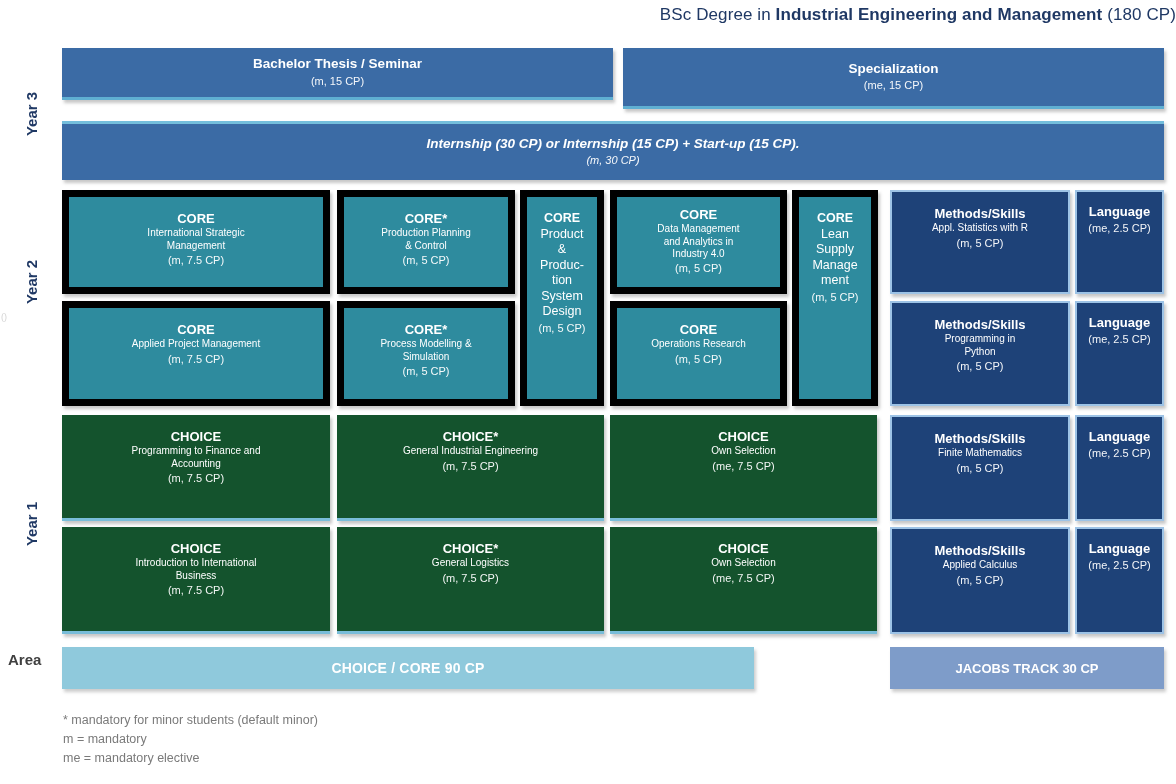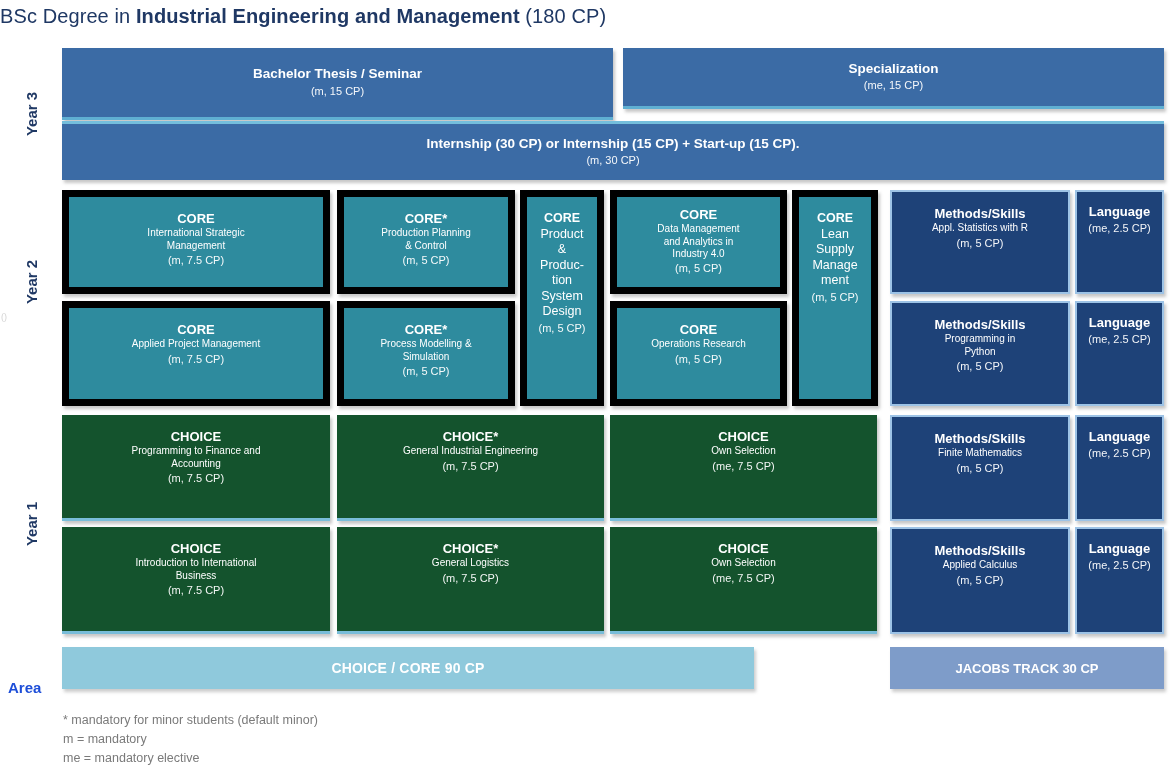--- a/index.html
+++ b/index.html
@@ -1,19 +1,19 @@
 <!DOCTYPE html>
 <html><head>
 <meta charset="utf-8">
 <style>
   html,body {margin:0; padding:0; background:#ffffff; font-family:"Liberation Sans", sans-serif;}
   .canvas {position:relative; width:1176px; height:784px; background:#ffffff; overflow:hidden;}
 
-  .main-title {position:absolute; top:5px; left:0; width:100%; text-align:left;
-               font-size:20px; color:#1F3864; letter-spacing:0.1px;}
+  .main-title {position:absolute; top:5px; left:0; width:100%; text-align:right;
+               font-size:17px; color:#1F3864; letter-spacing:0.1px;}
   .main-title .em {font-weight:bold;}
 
   .box {position:absolute; box-sizing:border-box; display:flex; flex-direction:column;
         justify-content:flex-start; align-items:center; text-align:center; color:#ffffff;
         padding:14px 5px 2px 5px; box-shadow:2px 3px 3px rgba(130,130,130,0.45);}
   .box .head  {font-weight:bold; font-size:13px; line-height:1.24; white-space:pre-line;}
   .box .title {font-size:10px; line-height:1.24; white-space:pre-line;}
   .box .cp    {font-size:11px; line-height:1.35; margin-top:1px; opacity:0.95;}
 
   .center {justify-content:center; padding-top:2px;}
@@ -29,50 +29,50 @@
 
   .narrow .head, .narrow .title {font-size:12.5px;}
 
   .bar {position:absolute; box-sizing:border-box; display:flex; align-items:center; justify-content:center;
         color:#ffffff; font-weight:bold; box-shadow:2px 3px 3px rgba(130,130,130,0.4);}
   .bar1 {background:#8FC9DC; font-size:14px; letter-spacing:0.2px;}
   .bar2 {background:#7E9CC9; font-size:13px;}
 
   .ylab {position:absolute; width:92px; height:20px; line-height:20px; text-align:center;
          transform:rotate(-90deg); font-weight:bold; font-size:15px; color:#1F3864;}
-  .area-lab {position:absolute; font-weight:bold; font-size:15px; color:#1d4ed8;margin-top:28px;}
+  .area-lab {position:absolute; font-weight:bold; font-size:15px; color:#404040;}
 
   .footnotes {position:absolute; left:63px; top:711px; font-size:12.5px; color:#7A7A7A; line-height:1.5;}
 
   .stray {position:absolute; left:1px; top:312px; font-size:9px; color:#B5B5B5; opacity:0.6;}
 </style>
 </head>
 <body>
 
 <div class="canvas">
 
   <div class="main-title">
     <span>BSc Degree in </span><span class="em">Industrial Engineering and Management</span><span> (180 CP)</span>
   </div>
 
   <div class="ylab" style="left:-14px; top:104px;">Year 3</div>
   <div class="ylab" style="left:-14px; top:272px;">Year 2</div>
   <div class="ylab" style="left:-14px; top:514px;">Year 1</div>
   <div class="area-lab" style="left:8px; top:651px;">Area</div>
   <div class="stray">()</div>
 
-  <div class="box steel bb center" style="left:62px; top:48px; width:551px; height:72px;">
+  <div class="box steel bb center" style="left:62px; top:48px; width:551px; height:52px;">
     <div class="head">Bachelor Thesis / Seminar</div>
     <div class="cp">(m, 15 CP)</div>
   </div>
   <div class="box steel bb center" style="left:623px; top:48px; width:541px; height:61px;">
     <div class="head">Specialization</div>
     <div class="cp">(me, 15 CP)</div>
   </div>
-  <div class="box steel bt center" style="left:62px; top:121px; width:1102px; height:59px;">
+  <div class="box steel bt center" style="left:62px; top:121px; width:1102px; height:59px;font-style:italic;">
     <div class="head">Internship (30 CP) or Internship (15 CP) + Start-up (15 CP).</div>
     <div class="cp">(m, 30 CP)</div>
   </div>
 
   <div class="box teal" style="left:62px; top:190px; width:268px; height:104px;">
     <div class="head">CORE</div>
     <div class="title">International Strategic
 Management</div>
     <div class="cp">(m, 7.5 CP)</div>
   </div>

